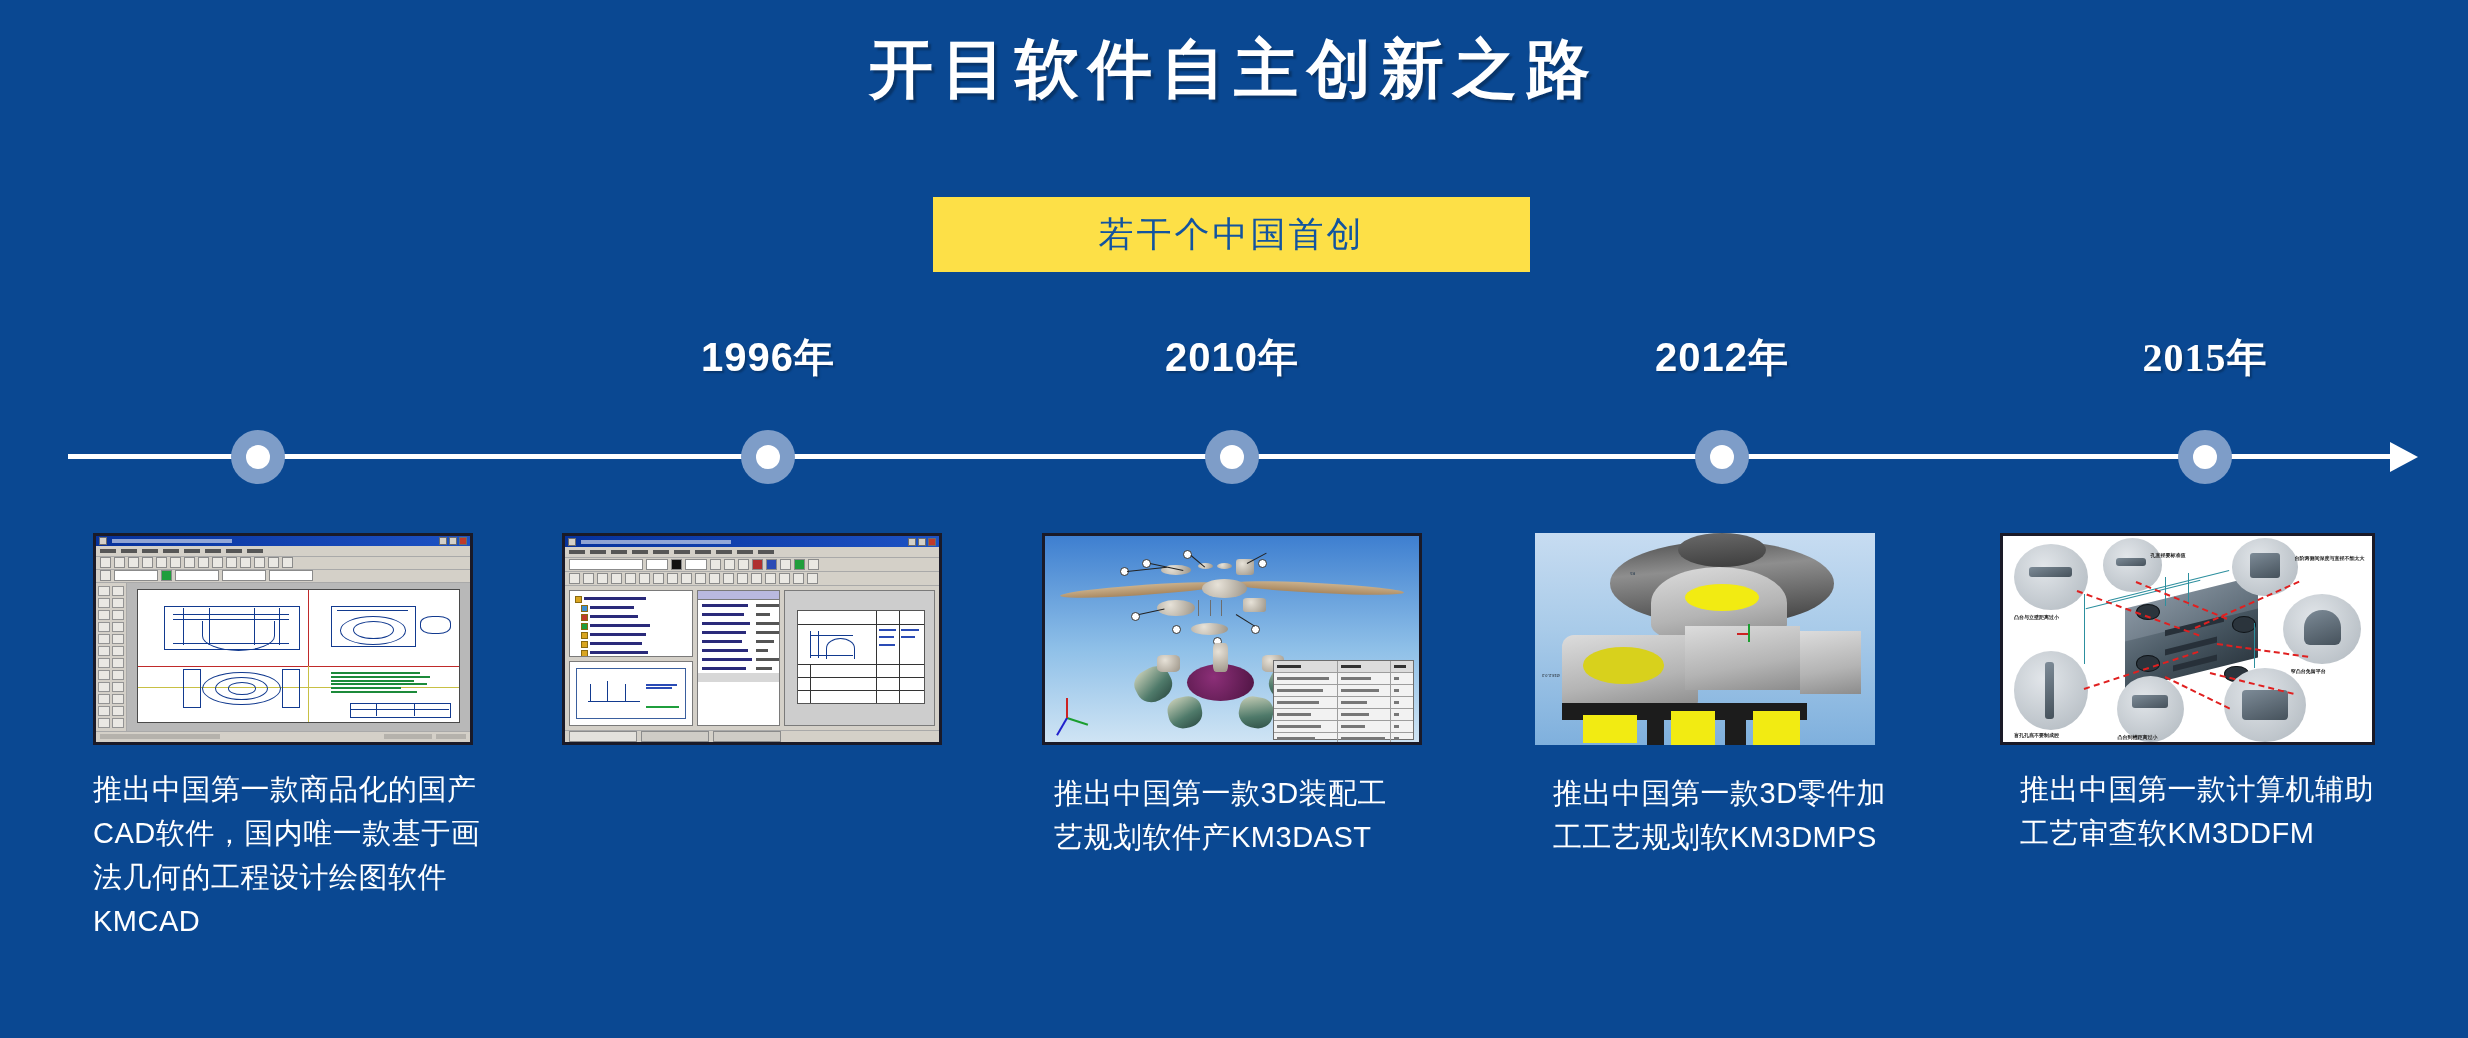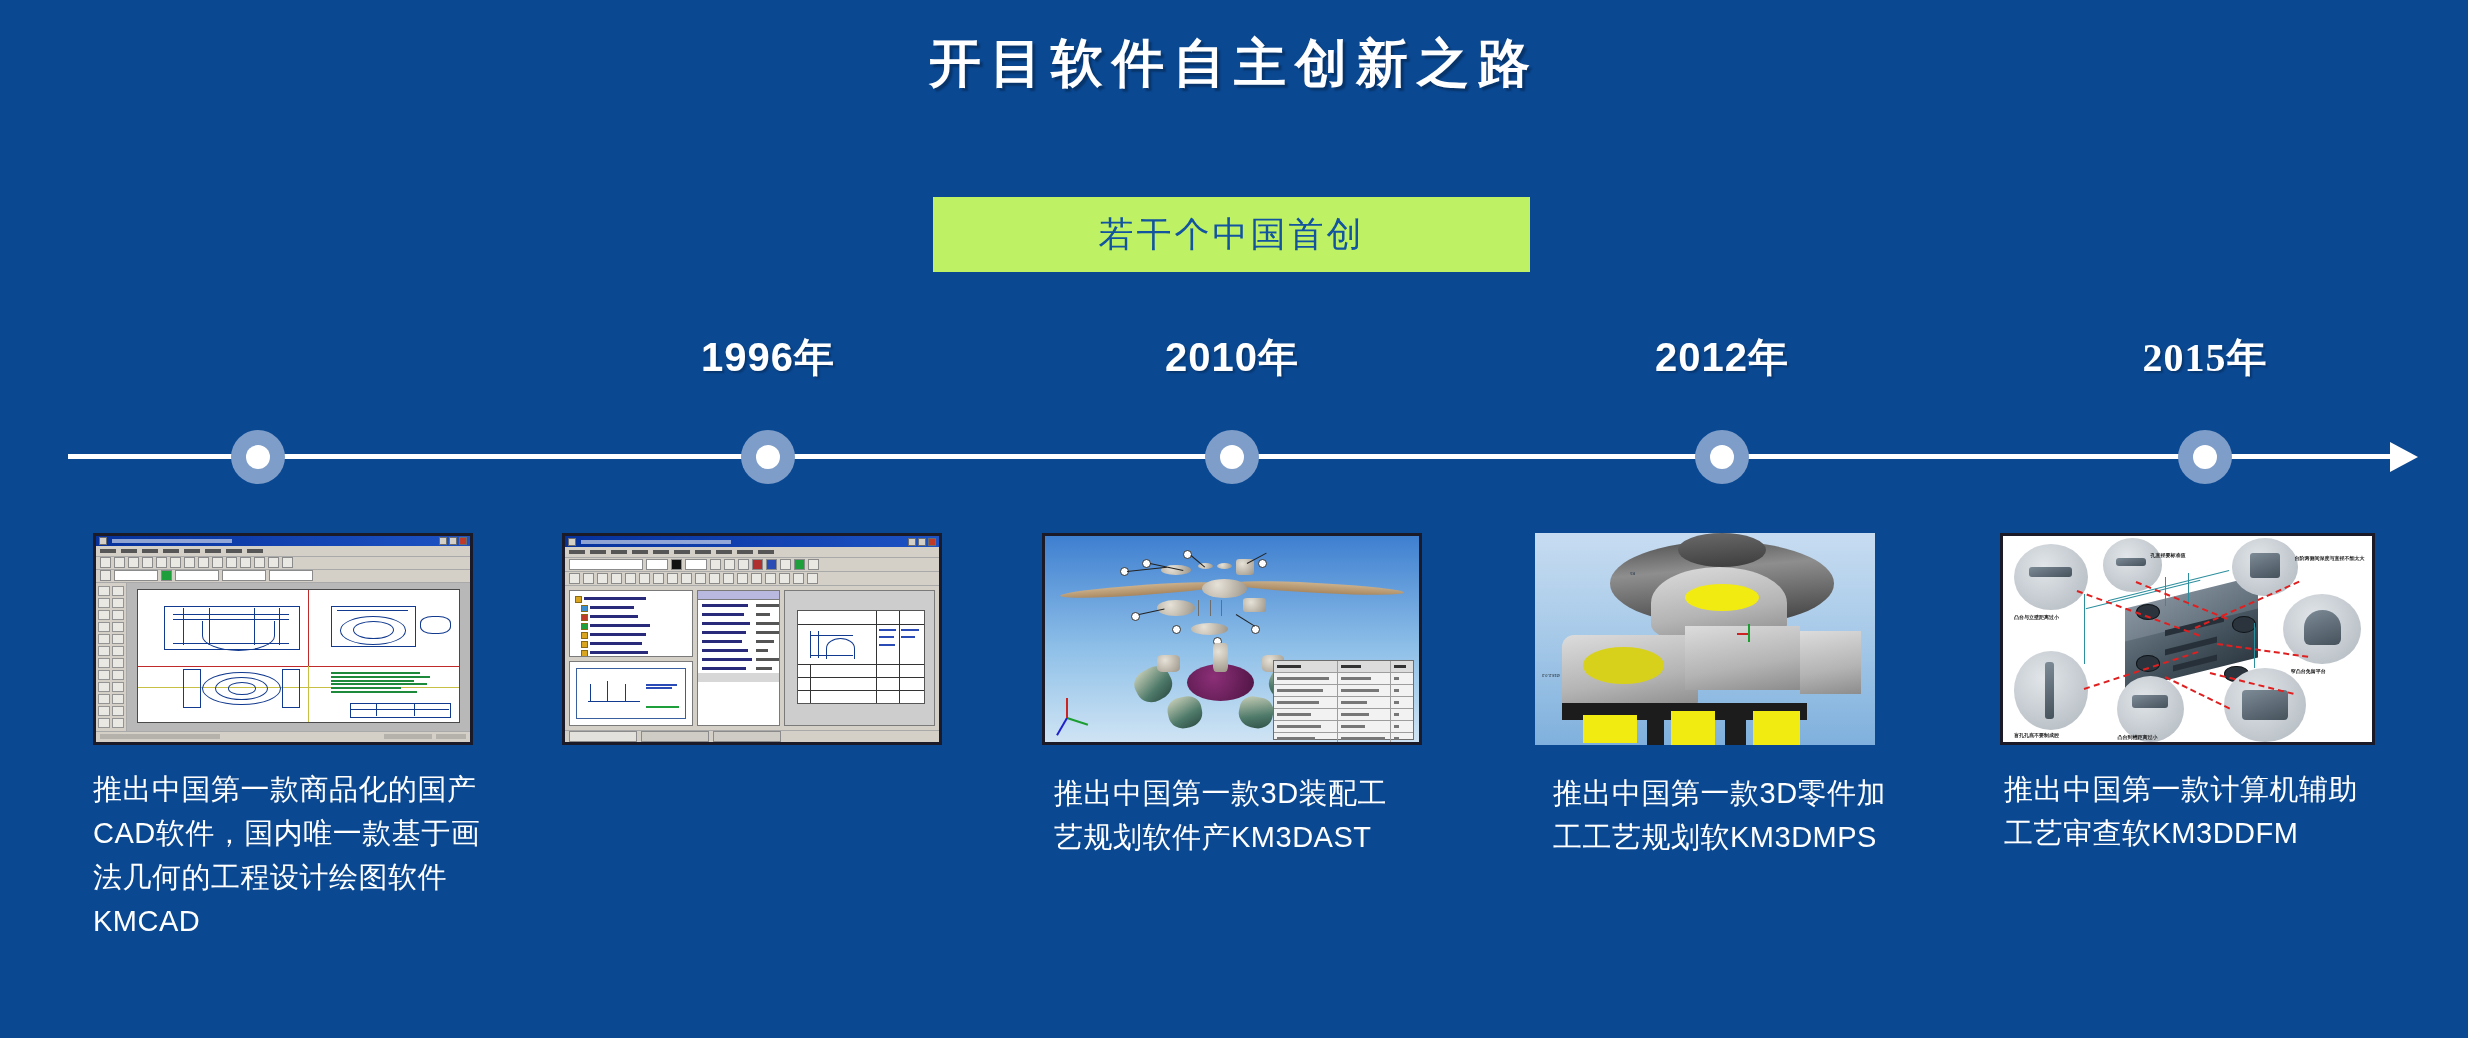--- a/index.html
+++ b/index.html
@@ -17,36 +17,36 @@
   }
 
   
   #page-title {
     position: absolute;
     left: 0;
     top: 36px;
     width: 2468px;
     text-align: center;
     color: #ffffff;
-    font-size: 52px;
+    font-size: 64px;
     font-weight: bold;
     letter-spacing: 9px;
     line-height: 1.05;
     text-shadow: 3px 3px 2px rgba(0,0,0,0.28);
     white-space: nowrap;
   }
 
   
   #subtitle-banner {
     position: absolute;
     left: 933px;
     top: 197px;
     width: 597px;
     height: 75px;
-    background: #bef264;
+    background: #fde047;
     display: flex;
     align-items: center;
     justify-content: center;
   }
   #subtitle-banner .subtitle-text {
     color: #1254a0;
     font-size: 35px;
     letter-spacing: 3px;
     font-weight: 400;
   }
@@ -810,14 +810,14 @@
       <div class="dashline" style="left:56%; top:66%; width:86px; transform:rotate(14deg);"></div>
 
       <div class="anno" style="left:3%; top:38%;">凸台与立壁距离过小</div>
       <div class="anno" style="left:40%; top:8%;">孔直径要标准值</div>
       <div class="anno" style="left:79%; top:9%; line-height:1.5;">台阶两侧间深度与直径不能太大</div>
       <div class="anno" style="left:78%; top:64%;">窄凸台免留平台</div>
       <div class="anno" style="left:3%; top:95%;">盲孔孔底不要制成腔</div>
       <div class="anno" style="left:31%; top:96%;">凸台到槽距离过小</div>
     </div>
   </div>
-  <div class="caption" style="margin-top:22px; width:375px; padding-left:4px;">推出中国第一款计算机辅助工艺审查软KM3DDFM</div>
+  <div class="caption" style="margin-top:22px; width:375px; padding-left:4px;margin-left:16px;">推出中国第一款计算机辅助工艺审查软KM3DDFM</div>
 </div>
 
 </body></html>

